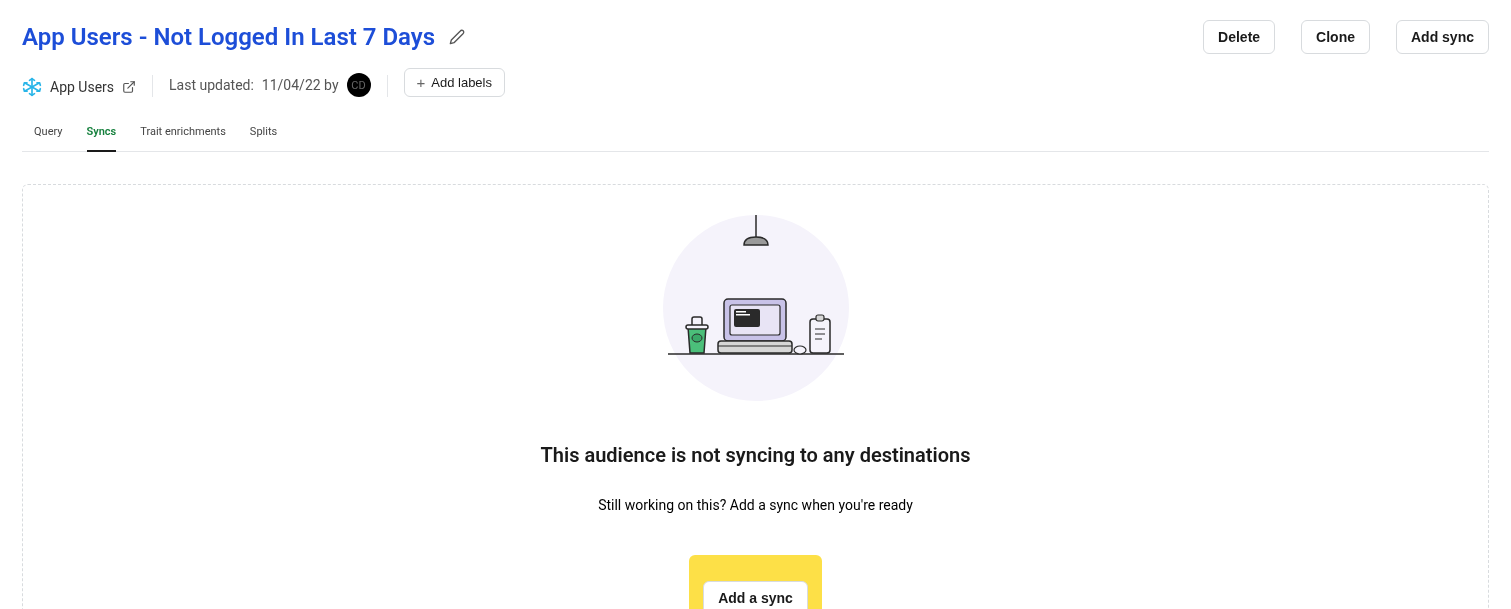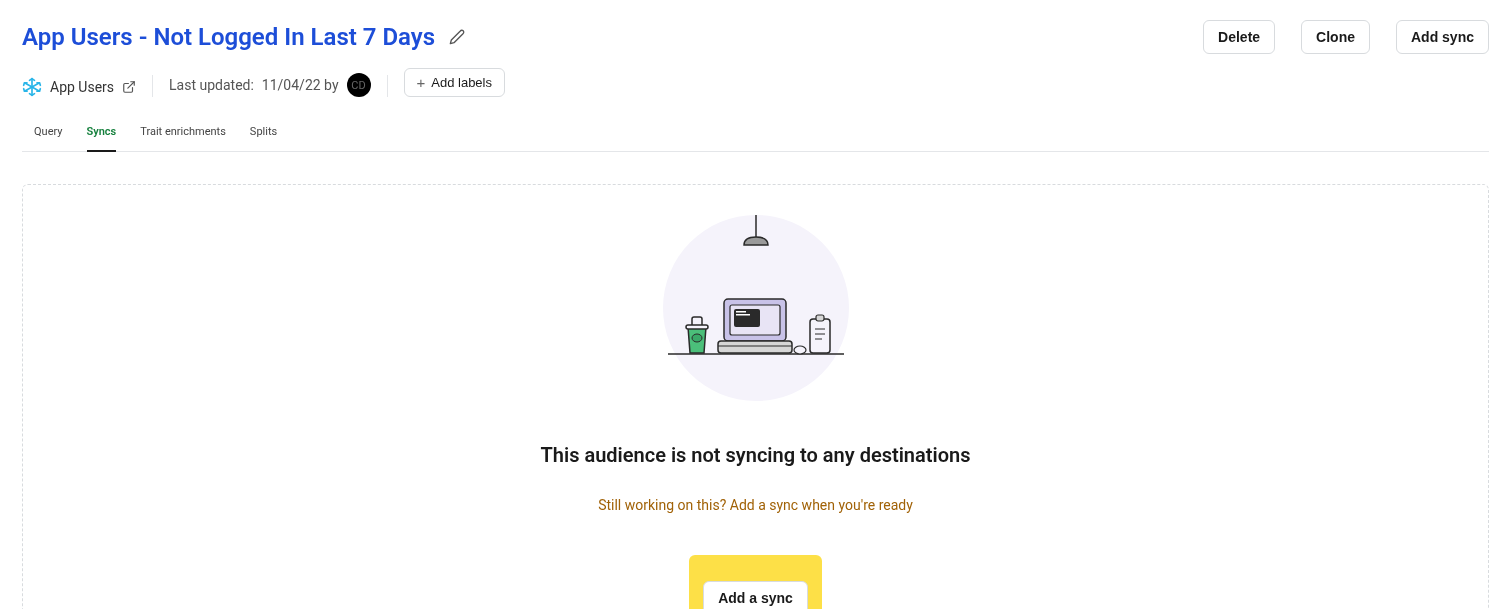--- a/index.html
+++ b/index.html
@@ -170,21 +170,21 @@
       justify-content: center;
     }
     .empty-title {
       font-size: 20px;
       font-weight: 600;
       color: #1a1a1a;
       margin-bottom: 10px;
     }
     .empty-subtitle {
       font-size: 14px;
-      color: #a16207;
+      color: #000000;
       margin-bottom: 22px;
     }
     .highlight-wrap {
       background: #fde047;
       padding: 26px 14px;
       display: inline-block;
       border-radius: 6px;
     }
   </style>
 </head>

